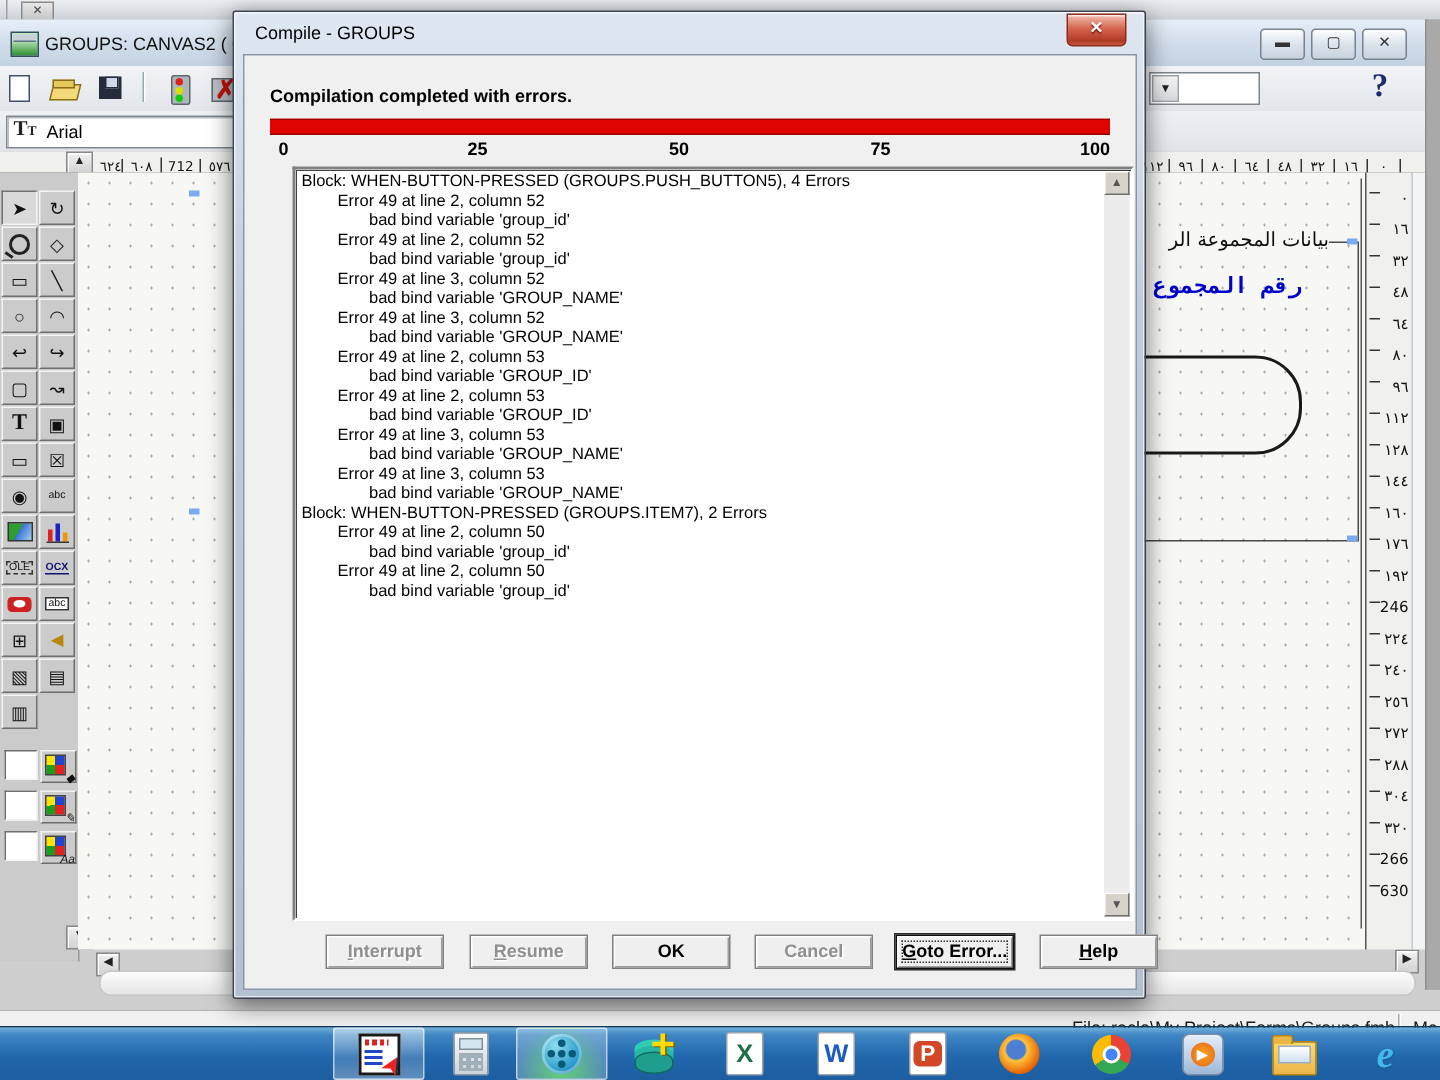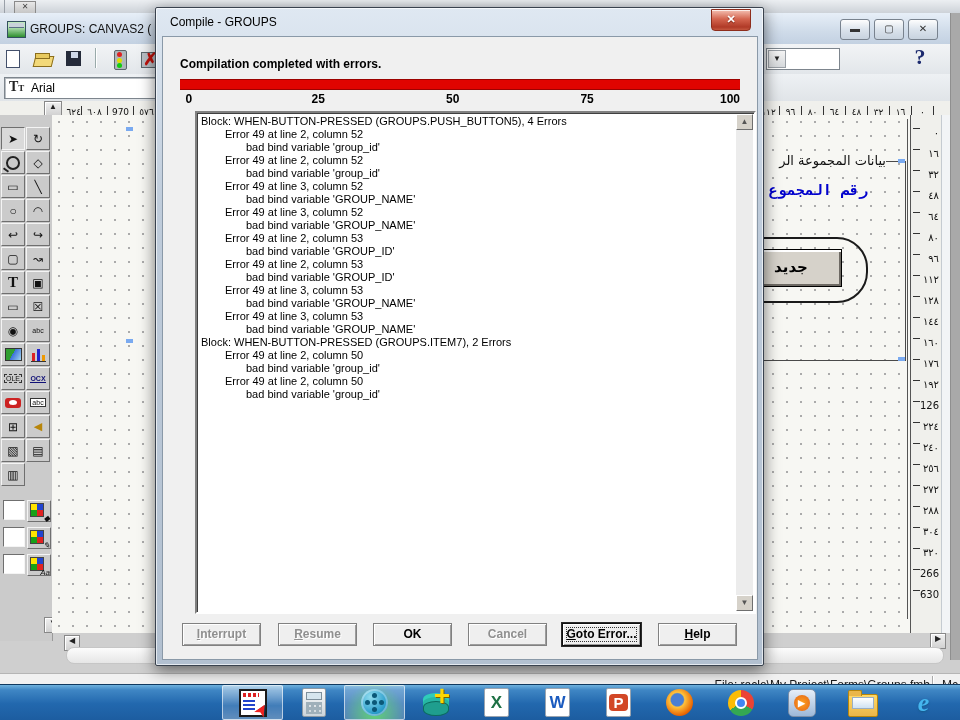--- a/index.html
+++ b/index.html
@@ -121,21 +121,21 @@
   .dlg-list{position:absolute;left:32px;top:74px;width:557px;height:499px;background:#fff;
     border:2px solid;border-color:#808080 #fff #fff #808080;box-shadow:inset 1px 1px 0 #404040;}
   .lb-lines{position:absolute;left:2px;top:2px;right:21px;bottom:2px;overflow:hidden;
     font-size:11px;line-height:13px;color:#000;white-space:nowrap;}
   .lb-scroll{position:absolute;right:1px;top:1px;bottom:1px;width:17px;background:#ececec;}
   .lb-arrow{position:absolute;left:0;width:17px;height:16px;background:#d6d2ca;border:1px solid;border-color:#fff #6f6f6f #6f6f6f #fff;
     font-size:8px;color:#555;text-align:center;line-height:14px;box-sizing:border-box;}
   .dlg-buttons{position:absolute;left:0;top:586px;width:594px;height:26px;}
   .dlg-btn{position:absolute;top:0;width:79px;height:23px;background:#efefef;border:1px solid #818181;
     box-shadow:inset 1px 1px 0 #fff,inset -1px -1px 0 #9d9d9d;font-size:12px;font-weight:bold;color:#000;
-    text-align:center;line-height:21px;box-sizing:border-box;}
+    text-align:center;line-height:21px;box-sizing:border-box;margin-left:35px;}
   .dlg-btn.disabled{color:#8f8f8f;text-shadow:1px 1px 0 #fff;}
   .dlg-btn.focused{border:1px solid #101010;box-shadow:inset 1px 1px 0 #fff,inset -1px -1px 0 #9d9d9d,0 0 0 1px #2a2a2a;}
   .dlg-btn.focused::after{content:"";position:absolute;left:3px;top:3px;right:3px;bottom:3px;border:1px dotted #333;}
 
   
   .taskbar{left:0;top:684px;width:960px;height:36px;z-index:60;
     background:linear-gradient(#6fb1dd 0%,#3f86c4 14%,#2268ae 52%,#1c5c9f 100%);border-top:1px solid #10395f;}
   .tb-items{position:absolute;left:222px;top:0;height:36px;display:flex;}
   .tb-item{width:61px;height:35px;display:flex;align-items:center;justify-content:center;position:relative;box-sizing:border-box;}
   .tb-item.active{background:linear-gradient(rgba(255,255,255,.5),rgba(255,255,255,.15) 60%,rgba(255,255,255,.3));border:1px solid rgba(255,255,255,.6);border-radius:2px;}
@@ -209,21 +209,21 @@
 
     <div class="abs mw-fontbar">
       <div class="abs fontbox">
         <span class="tt"><span>T</span><small>T</small></span>
         <span class="fname">Arial</span>
       </div>
     </div>
 
     <div class="abs ruler-top">
       <div class="abs scrollbtn" style="left:44px;top:0;width:16px;height:13px;">▲</div>
-      <div class="abs rt-left" id="ruler-top-left"><span class="rt-cell" style="width: 25px; text-align: right;">٦٢٤</span><span class="rt-cell" style="width: 25px; font-family: Liberation Serif, serif;">٦٠٨</span><span class="rt-cell" style="width: 25px;">970</span><span class="rt-cell" style="width: 25px;">٥٧٦</span></div>
+      <div class="abs rt-left" id="ruler-top-left"><span class="rt-cell" style="width: 25px; text-align: right;">٦٢٤</span><span class="rt-cell" style="width: 25px; font-family: Liberation Serif, serif;">٦٠٨</span><span class="rt-cell" style="width: 25px;">712</span><span class="rt-cell" style="width: 25px;">٥٧٦</span></div>
       <div class="abs rt-right" id="ruler-top-right"><span class="rt-cell" style="width: 21px;">١١٢</span><span class="rt-cell" style="width: 21px;">٩٦</span><span class="rt-cell" style="width: 21px;">٨٠</span><span class="rt-cell" style="width: 21px;">٦٤</span><span class="rt-cell" style="width: 21px;">٤٨</span><span class="rt-cell" style="width: 21px;">٣٢</span><span class="rt-cell" style="width: 21px;">١٦</span><span class="rt-cell" style="width: 21px;">٠</span></div>
     </div>
 
     <div class="abs palette" id="palette">
         <div class="tool pressed" style="left: 1px; top: 12px;">
           <span>➤</span>
         </div>
         <div class="tool" style="left: 26px; top: 12px;">
           <span>↻</span>
         </div>
@@ -324,42 +324,41 @@
     <div class="abs scrollbtn" style="left:44px;top:604px;width:16px;height:14px;">▼</div>
     <div class="abs scrollbtn" style="left:64px;top:622px;width:14px;height:14px;">◀</div>
     <div class="abs scrollbtn" style="left:930px;top:620px;width:14px;height:14px;">▶</div>
 
     <div class="abs canvas">
       <div class="cv-vline"></div>
       <div class="cv-frame"></div>
       <div class="cv-caption">بيانات المجموعة الر</div>
       <div class="cv-bluelabel">رقم المجموع</div>
       <div class="cv-round"></div>
-      <div class="cv-newbtn">جديد</div>
       <div class="sel-mark" style="left:74px;top:12px;"></div>
       <div class="sel-mark" style="left:74px;top:224px;"></div>
       <div class="sel-mark" style="left:846px;top:44px;"></div>
       <div class="sel-mark" style="left:846px;top:242px;"></div>
     </div>
 
     <div class="abs ruler-right" id="ruler-right">
         <div class="rr-label" style="top: 12px;">٠</div>
         <div class="rr-label" style="top: 33px;">١٦</div>
         <div class="rr-label" style="top: 54px;">٣٢</div>
         <div class="rr-label" style="top: 75px;">٤٨</div>
         <div class="rr-label" style="top: 96px;">٦٤</div>
         <div class="rr-label" style="top: 117px;">٨٠</div>
         <div class="rr-label" style="top: 138px;">٩٦</div>
         <div class="rr-label" style="top: 159px;">١١٢</div>
         <div class="rr-label" style="top: 180px;">١٢٨</div>
         <div class="rr-label" style="top: 201px;">١٤٤</div>
         <div class="rr-label" style="top: 222px;">١٦٠</div>
         <div class="rr-label" style="top: 243px;">١٧٦</div>
         <div class="rr-label" style="top: 264px;">١٩٢</div>
-        <div class="rr-label" style="top: 285px;">126</div>
+        <div class="rr-label" style="top: 285px;">246</div>
         <div class="rr-label" style="top: 306px;">٢٢٤</div>
         <div class="rr-label" style="top: 327px;">٢٤٠</div>
         <div class="rr-label" style="top: 348px;">٢٥٦</div>
         <div class="rr-label" style="top: 369px;">٢٧٢</div>
         <div class="rr-label" style="top: 390px;">٢٨٨</div>
         <div class="rr-label" style="top: 411px;">٣٠٤</div>
         <div class="rr-label" style="top: 432px;">٣٢٠</div>
         <div class="rr-label" style="top: 453px;">266</div>
         <div class="rr-label" style="top: 474px;">630</div>
       </div>

